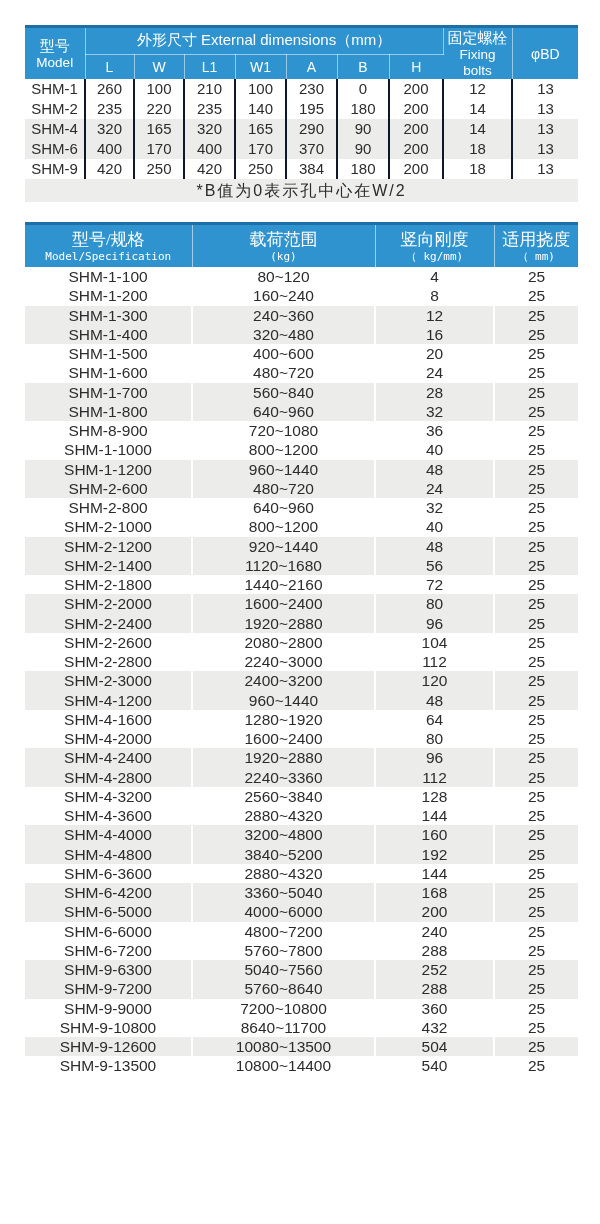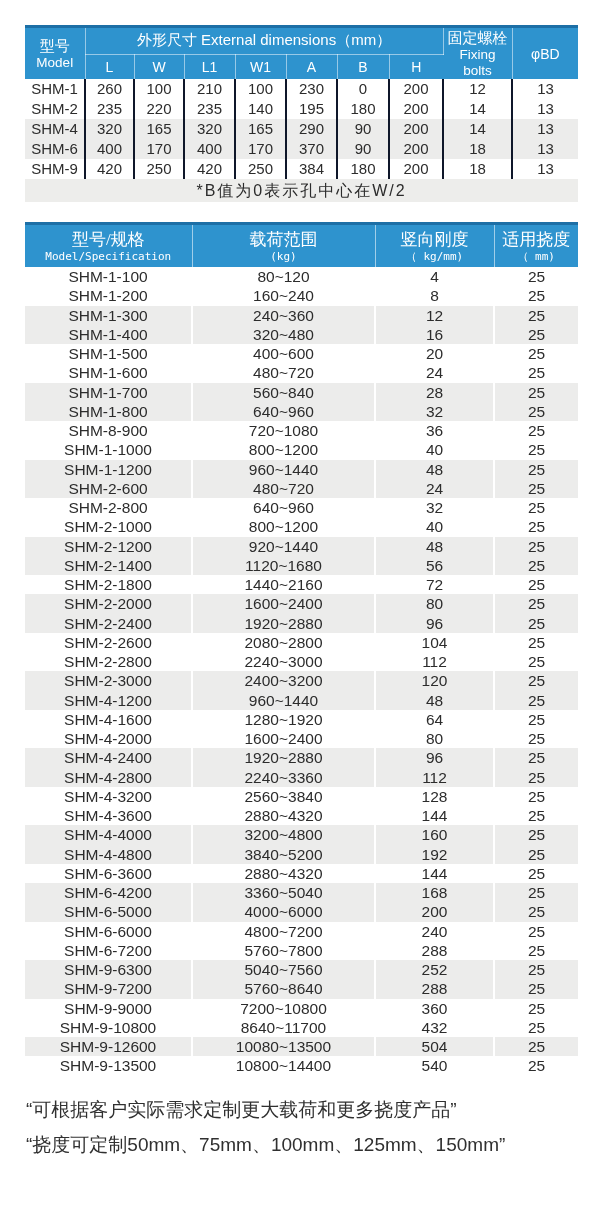--- a/index.html
+++ b/index.html
@@ -477,18 +477,14 @@
         </tr>
         <tr>
           <td>SHM-9-13500</td>
           <td>10800~14400</td>
           <td>540</td>
           <td>25</td>
         </tr>
       </tbody>
   </table>
 
-  <div class="quotes">
-    <p>“可根据客户实际需求定制更大载荷和更多挠度产品”</p>
-    <p>“挠度可定制50mm、75mm、100mm、125mm、150mm”</p>
-  </div>
 
 </div>
 
 </body></html>

